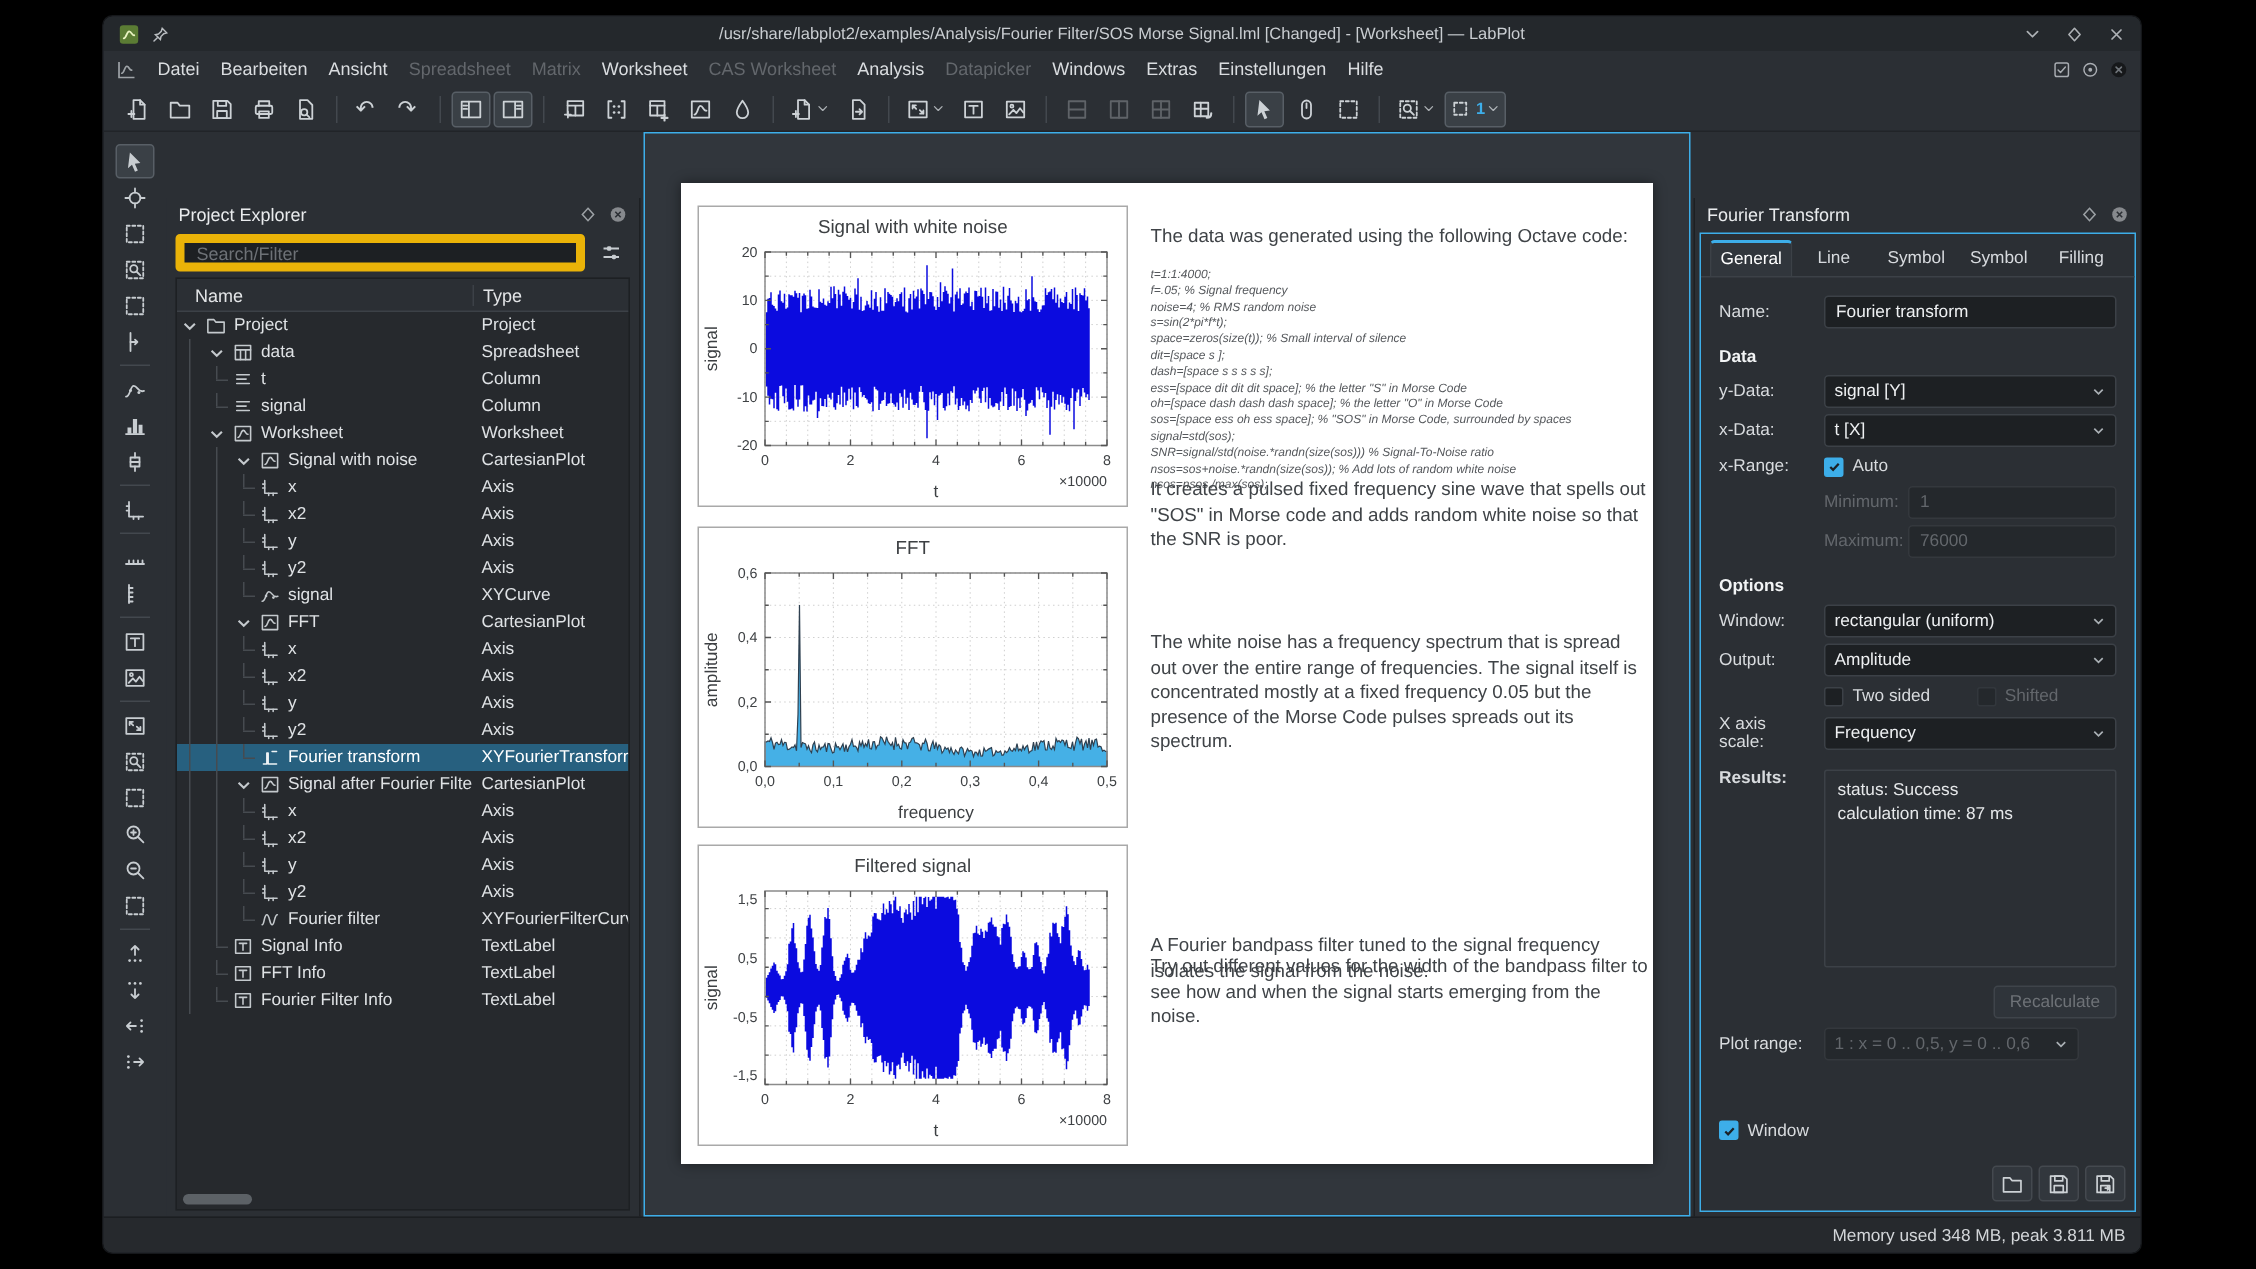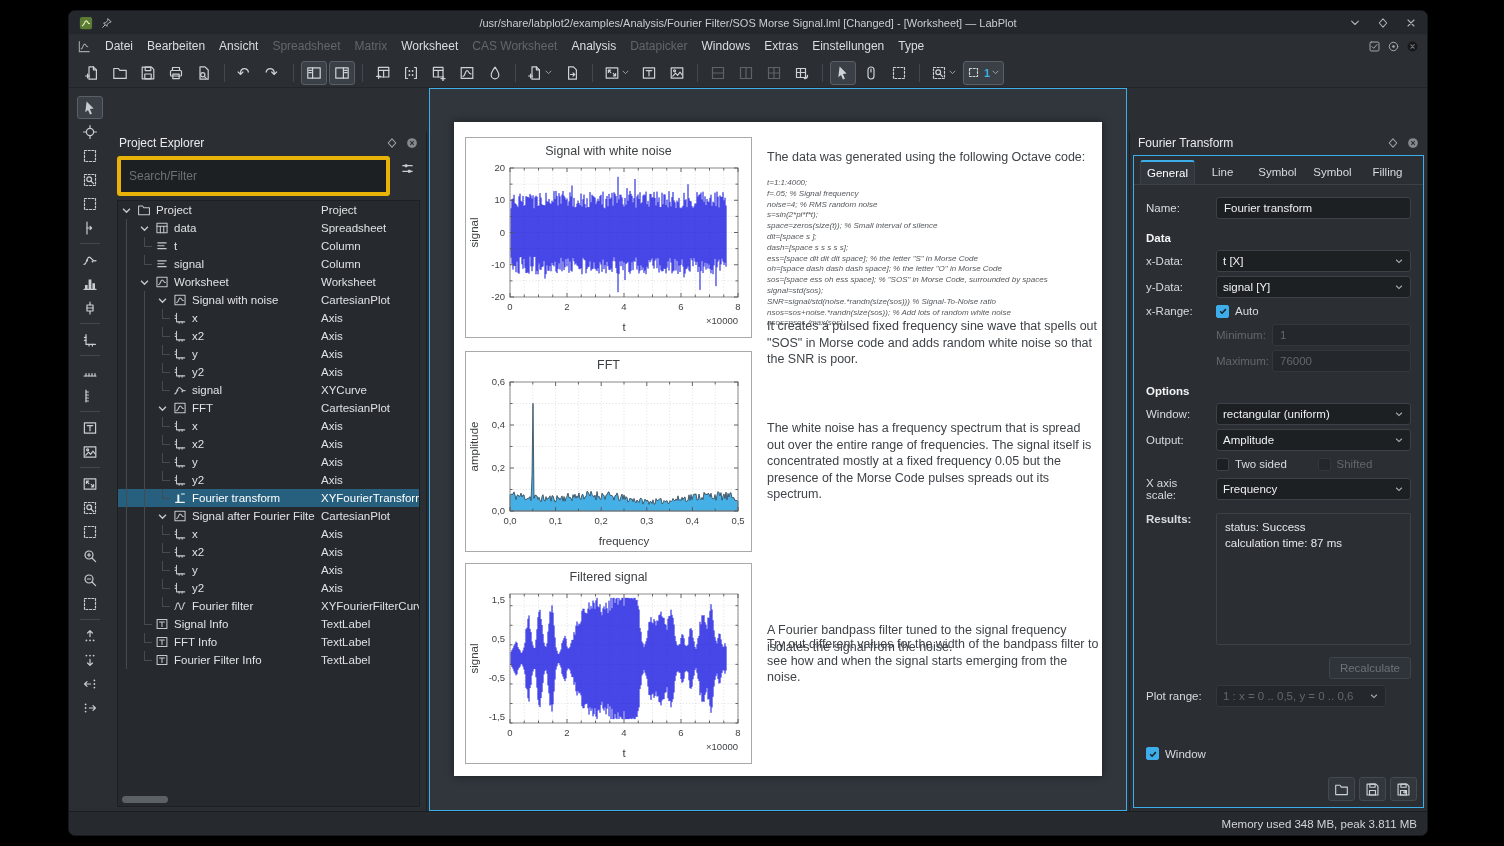--- a/index.html
+++ b/index.html
@@ -44,21 +44,21 @@
   .sbtn.checked { background:#3a4046; border-color:#585f66; }
   .s-sep { width:20px; height:1px; background:#43484e; margin:3px 0; flex:none; }
   
   .dock { background:#2b2f34; display:flex; flex-direction:column; min-height:0;margin-top:44px; }
   .dock-header { height:22px; flex:none; display:flex; align-items:center; padding:0 8px;
     font-size:12px; color:#e9ebed; }
   .dock-header .dh-icons { margin-left:auto; display:flex; gap:8px; color:#9ba0a4; }
   .dock-header .ic { width:12px; height:12px; }
   .explorer { width:316px; flex:none; border-right:1px solid #1d2023; }
   .search-row { display:flex; gap:4px; padding:2px 6px 4px 6px; flex:none; }
-  .search-input { flex:1; height:40px; background:#1d2023; border:4px solid #eab308;
+  .search-input { flex:1; height:25px; background:#1d2023; border:6px solid #eab308;
     border-radius:3px; color:#e8eaec; font-size:12px; padding:0 8px; outline:none; }
   .search-input::placeholder { color:#6d7176; }
   .filter-btn { width:26px; height:24px; border-radius:3px; display:flex; align-items:center;
     justify-content:center; color:#c8cdd1; }
   .filter-btn .ic { width:15px; height:15px; }
   .tree-wrap { flex:1; margin:0 6px 4px 6px; background:#26292d; border:1px solid #1d2023;
     display:flex; flex-direction:column; overflow:hidden; position:relative; }
   .tree-cols { height:22px; flex:none; display:flex; align-items:center; font-size:12px;
     color:#e3e5e7; background:#2b2f34; border-bottom:1px solid #3c4147; }
   .tree-cols .c1 { padding-left:12px; flex:1; }
@@ -198,21 +198,21 @@
         <span class="menu-item">Ansicht</span>
         <span class="menu-item disabled">Spreadsheet</span>
         <span class="menu-item disabled">Matrix</span>
         <span class="menu-item">Worksheet</span>
         <span class="menu-item disabled">CAS Worksheet</span>
         <span class="menu-item">Analysis</span>
         <span class="menu-item disabled">Datapicker</span>
         <span class="menu-item">Windows</span>
         <span class="menu-item">Extras</span>
         <span class="menu-item">Einstellungen</span>
-        <span class="menu-item">Type</span>
+        <span class="menu-item">Hilfe</span>
       </span>
     <span class="menu-right" id="menu-right-icons">
         <span class="ic " style="width:13px;height:13px">
           <svg viewBox="0 0 16 16" stroke="currentColor" fill="none" stroke-width="1.2" stroke-linecap="round" stroke-linejoin="round">
             <rect x="2.5" y="2.5" width="11" height="11" rx="1.5"></rect>
             <path d="M5 8.2l2 2 4-4.5"></path>
           </svg>
         </span>
         <span class="ic " style="width:13px;height:13px">
           <svg viewBox="0 0 16 16" stroke="currentColor" fill="none" stroke-width="1.2" stroke-linecap="round" stroke-linejoin="round">
@@ -718,20 +718,24 @@
           <span class="ic">
               <svg viewBox="0 0 16 16" stroke="currentColor" fill="none" stroke-width="1.3">
                 <path d="M2.5 5h11M2.5 11h11"></path>
                 <rect x="5" y="3.4" width="3" height="3.2" rx="1" fill="currentColor" stroke="none"></rect>
                 <rect x="8.4" y="9.4" width="3" height="3.2" rx="1" fill="currentColor" stroke="none"></rect>
               </svg>
             </span>
         </span>
       </div>
       <div class="tree-wrap">
+        <div class="tree-cols">
+          <span class="c1">Name</span>
+          <span class="c2">Type</span>
+        </div>
         <div class="tree" id="tree">
             <div class="tree-row">
               <span class="rowname">
                 <span class="gl exp">
                   <svg viewBox="0 0 16 16" stroke="currentColor" fill="none" stroke-width="2">
                     <path d="M3 5.5l5 5 5-5"></path>
                   </svg>
                 </span>
                 <span class="ic ticon" style="">
                   <svg viewBox="0 0 16 16" stroke="currentColor" fill="none" stroke-width="1.2" stroke-linecap="round" stroke-linejoin="round">
@@ -1446,34 +1450,34 @@
             <span class="tab">Symbol</span>
             <span class="tab">Filling</span>
           </div>
         <div class="tabpage">
           <div class="frow">
             <span class="flabel">Name:</span>
             <input class="ftext" value="Fourier transform" style="">
           </div>
           <div class="section">Data</div>
           <div class="frow">
+            <span class="flabel">y-Data:</span>
+            <span class="fselect">
+                <span>signal [Y]</span>
+                <span class="chev ic">
+                  <svg viewBox="0 0 16 16" stroke="currentColor" fill="none" stroke-width="1.8">
+                    <path d="M3.5 6l4.5 4.5L12.5 6"></path>
+                  </svg>
+                </span>
+              </span>
+          </div>
+          <div class="frow">
             <span class="flabel">x-Data:</span>
             <span class="fselect">
                 <span>t [X]</span>
-                <span class="chev ic">
-                  <svg viewBox="0 0 16 16" stroke="currentColor" fill="none" stroke-width="1.8">
-                    <path d="M3.5 6l4.5 4.5L12.5 6"></path>
-                  </svg>
-                </span>
-              </span>
-          </div>
-          <div class="frow">
-            <span class="flabel">y-Data:</span>
-            <span class="fselect">
-                <span>signal [Y]</span>
                 <span class="chev ic">
                   <svg viewBox="0 0 16 16" stroke="currentColor" fill="none" stroke-width="1.8">
                     <path d="M3.5 6l4.5 4.5L12.5 6"></path>
                   </svg>
                 </span>
               </span>
           </div>
           <div class="frow" style="min-height:18px">
             <span class="flabel">x-Range:</span>
             <span class="cb-row">

